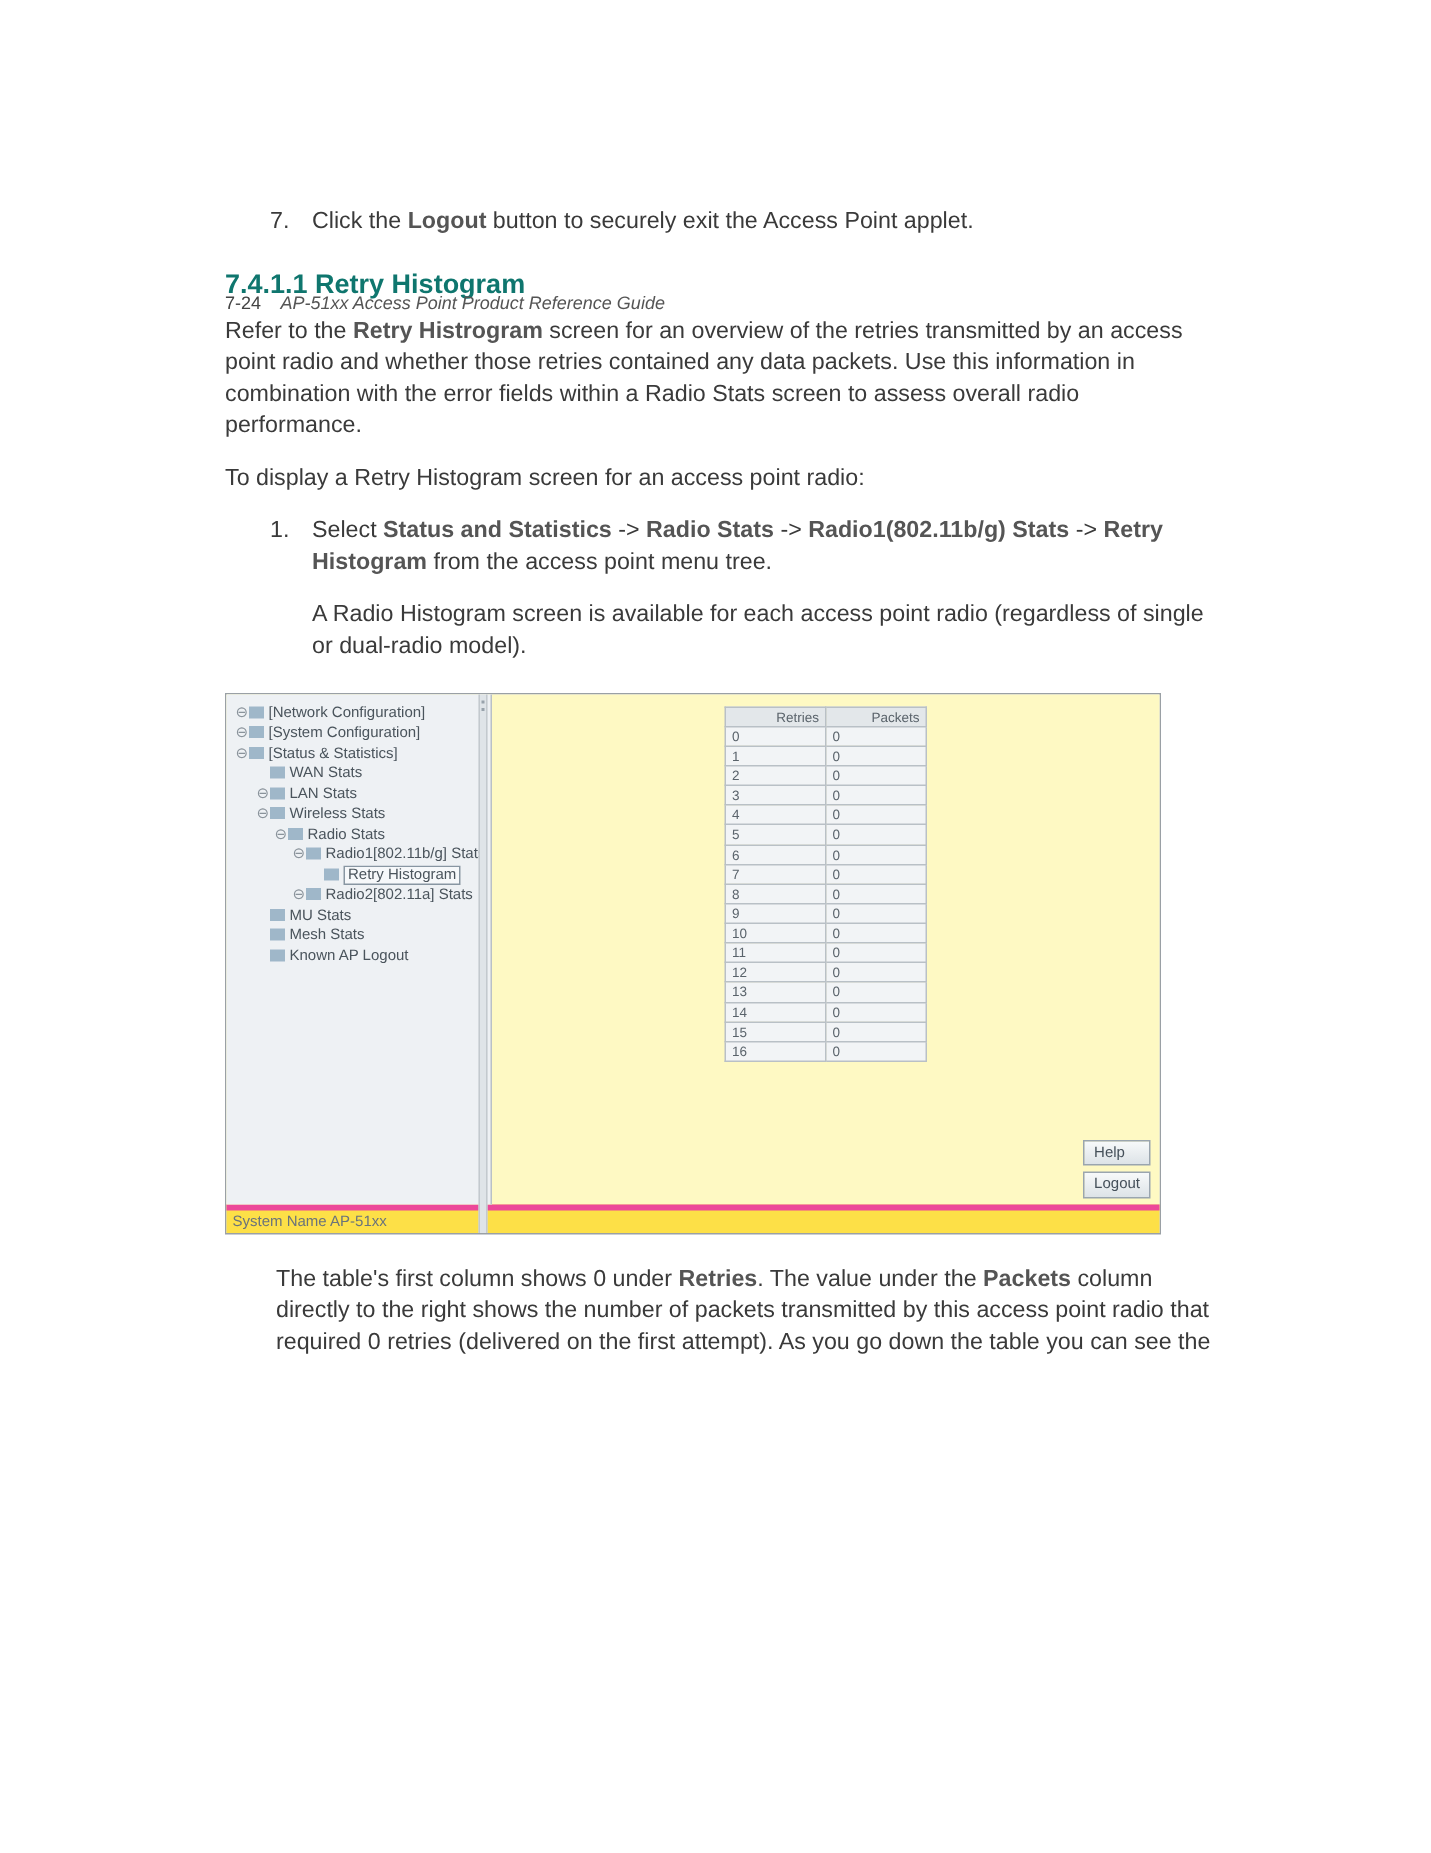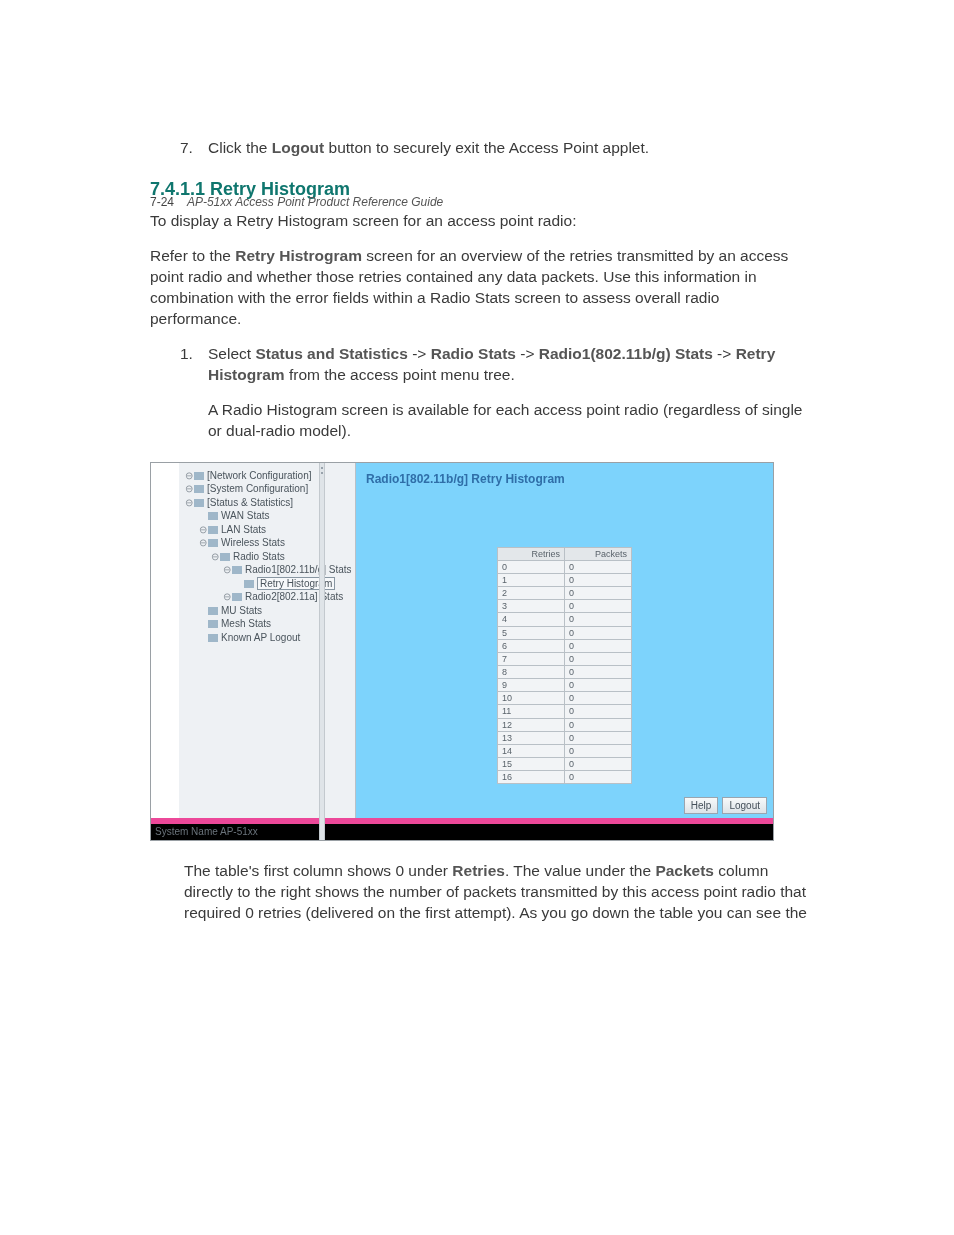--- a/index.html
+++ b/index.html
@@ -74,23 +74,22 @@
   }
   .ss-titlebar .prod b { color: #fff; }
   .ss-logo {
     width: 20px; height: 20px; border-radius: 10px;
     background: #e8eef2; color: #2f6ea8;
     display: flex; align-items: center; justify-content: center;
     font-weight: 700; font-size: 12px;
   }
   .ss-body {
     display: flex;
-    background: #7dd3fc;
+    background: #fef9c3;
     min-height: 340px;
-    margin-left: 28px;
   }
   .tree {
     width: 168px;
     border-right: 1px solid #b9c0c6;
     padding: 6px 4px;
     font-size: 10px;
     line-height: 1.35;
     background: #eef1f4;
     color: #4a545c;
   }
@@ -142,34 +141,34 @@
   .hist-table th {
     background: #e3e7ea;
     font-weight: 400;
     width: 58px;
     text-align: right;
   }
   .hist-table td { width: 58px; text-align: left; }
   .btn-row {
     position: absolute;
     bottom: 4px; right: 6px;
-    display: flex; gap: 4px;
+    display: flex; gap: 4px; flex-direction: column;
   }
   .ss-btn {
     font-size: 10px;
     border: 1px solid #9aa5af;
     background: linear-gradient(#f7f9fa,#dde3e7);
     padding: 1px 6px;
     color: #45505a;
   }
   .ss-status {
     font-size: 10px;
     color: #6a737b;
-    border-top: 6px solid #ec4899;
-    background: #000000;
+    border-top: 4px solid #ec4899;
+    background: #fde047;
     padding: 1px 4px;
   }
   .resize-handle {
     position:absolute; left:168px; top:0; bottom:0; width:4px;
     border-left:1px solid #c3c9ce; border-right:1px solid #c3c9ce;
     background:#dfe4e8;
   }
   .resize-handle:before,.resize-handle:after{
     content:""; position:absolute; left:1px; width:2px; height:2px; background:#98a2ab;
   }
@@ -190,25 +189,25 @@
       <div class="txt">
         <span>Click the </span><b>Logout</b><span> button to securely exit the Access Point applet.</span>
       </div>
     </div>
 
     <h2 class="sect">
       <span>7.4.1.1</span>
       <span>Retry Histogram</span>
     </h2>
 
-    <p class="para">To display a Retry Histogram screen for an access point radio:</p>
-
     <p class="para">
       <span>Refer to the </span><b>Retry Histrogram</b><span> screen for an overview of the retries transmitted by an access point radio and whether those retries contained any data packets. Use this information in combination with the error fields within a Radio Stats screen to assess overall radio performance.</span>
     </p>
+
+    <p class="para">To display a Retry Histogram screen for an access point radio:</p>
 
     <div class="ol-step">
       <div class="num">1.</div>
       <div class="txt">
         <span>Select </span><b>Status and Statistics</b><span> -&gt; </span><b>Radio Stats</b><span> -&gt; </span><b>Radio1(802.11b/g) Stats</b><span> -&gt; </span><b>Retry Histogram</b><span> from the access point menu tree.</span>
       </div>
     </div>
 
     <p class="para sub-ind">A Radio Histogram screen is available for each access point radio (regardless of single or dual-radio model).</p>
 
@@ -224,21 +223,20 @@
             <div class="tree-item lvl2"><span class="tree-exp">⊖</span><span class="tree-ico"></span><span class="lbl">Radio Stats</span></div>
             <div class="tree-item lvl3"><span class="tree-exp">⊖</span><span class="tree-ico"></span><span class="lbl">Radio1[802.11b/g] Stats</span></div>
             <div class="tree-item lvl4 selected"><span class="tree-exp"></span><span class="tree-ico"></span><span class="lbl">Retry Histogram</span></div>
             <div class="tree-item lvl3"><span class="tree-exp">⊖</span><span class="tree-ico"></span><span class="lbl">Radio2[802.11a] Stats</span></div>
             <div class="tree-item lvl1"><span class="tree-exp"></span><span class="tree-ico"></span><span class="lbl">MU Stats</span></div>
             <div class="tree-item lvl1"><span class="tree-exp"></span><span class="tree-ico"></span><span class="lbl">Mesh Stats</span></div>
             <div class="tree-item lvl1"><span class="tree-exp"></span><span class="tree-ico"></span><span class="lbl">Known AP Logout</span></div>
           </div>
         <div class="resize-handle"></div>
         <div class="main">
-          <div class="main-title">Radio1[802.11b/g] Retry Histogram</div>
           <table class="hist-table">
             <thead>
               <tr>
                 <th>Retries</th>
                 <th>Packets</th>
               </tr>
             </thead>
             <tbody id="hist-body">
                 <tr>
                   <td>0</td>

